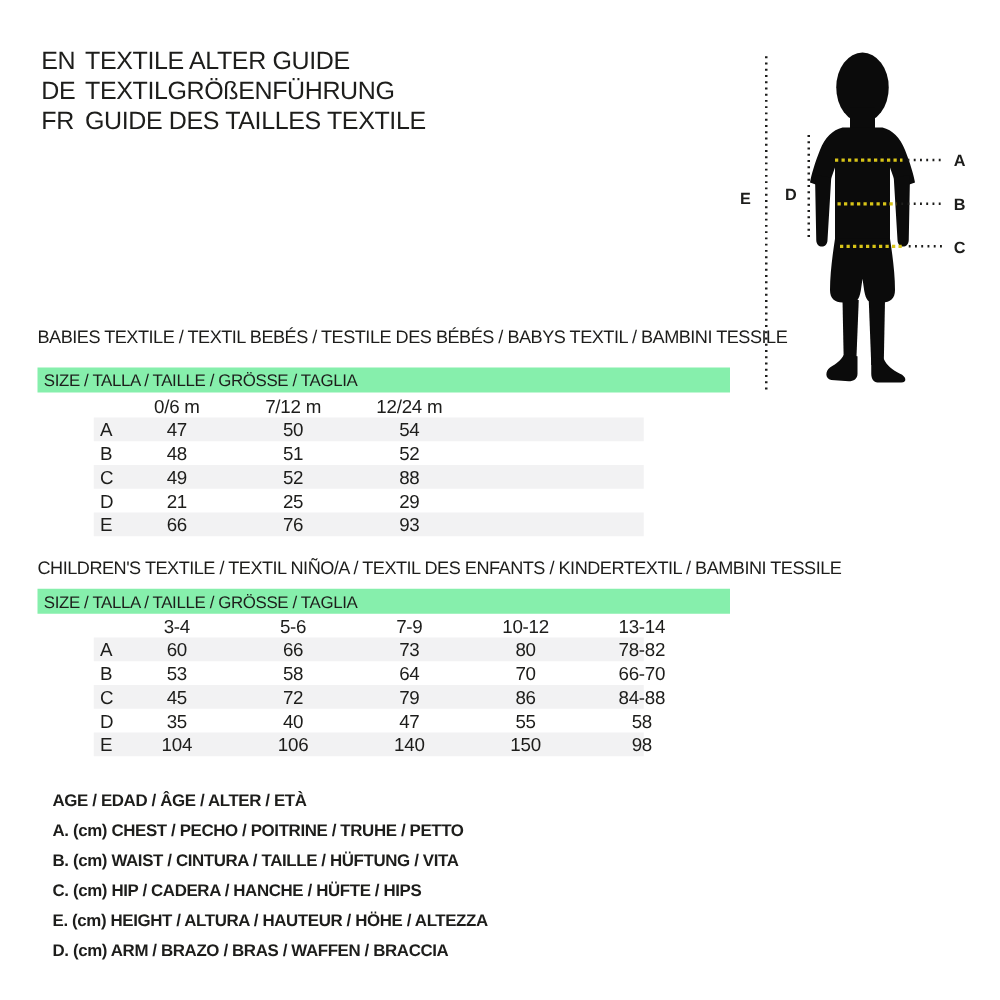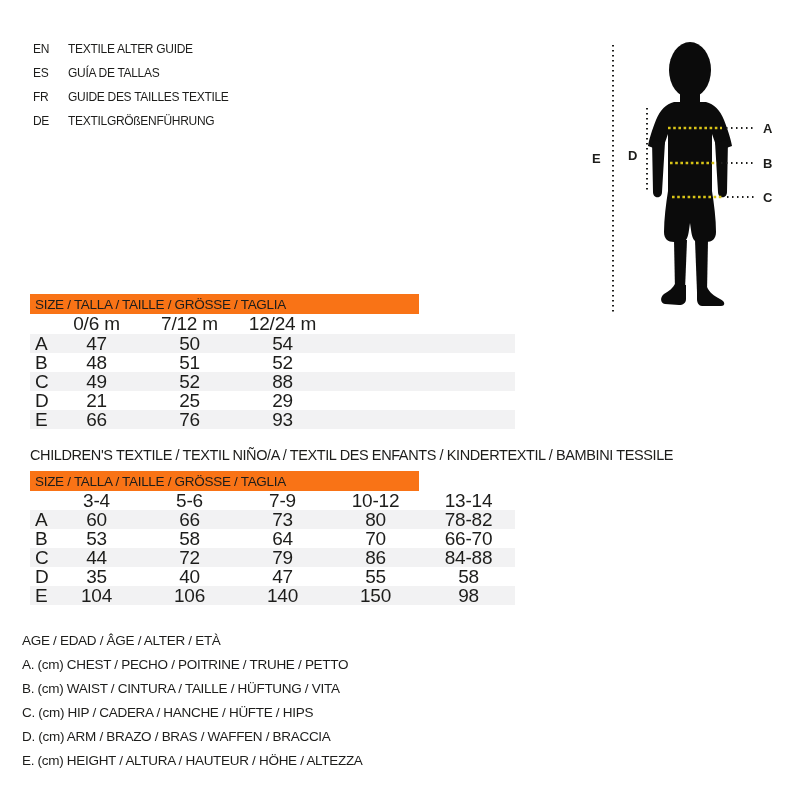--- a/index.html
+++ b/index.html
@@ -4,75 +4,71 @@
 <style>
   * { margin:0; padding:0; box-sizing:border-box; }
   html,body { background:#ffffff; }
   .page {
     position:relative; width:800px; height:800px; background:#ffffff;
     font-family:"Liberation Sans","DejaVu Sans",sans-serif;
     color:#1d1d1b; overflow:hidden;
   }
   
   .lang-block { position:absolute; left:33px; top:37px; }
-  .lang-row { display:flex; line-height:24px; font-size:12px; letter-spacing:-0.3px; }
+  .lang-row { display:flex; line-height:24px; font-size:20px; letter-spacing:-0.3px; }
   .lang-code { width:35px; flex:0 0 35px; }
   
   .section-heading {
     position:absolute; left:30px; font-size:14.5px; letter-spacing:-0.4px;
     white-space:nowrap;
   }
   .heading-babies { top:262px; }
   .heading-children { top:447px; }
   
   .size-bar {
-    position:absolute; left:30px; width:389px; height:20px; background:#f97316;
+    position:absolute; left:30px; width:554px; height:20px; background:#86efac;
     display:flex; align-items:center; padding-left:5px; font-size:13.5px;
     letter-spacing:-0.3px;
   }
   .bar-babies { top:294px; }
   .bar-children { top:471px; }
   
   .tbl { position:absolute; left:30px; width:485px; }
   .tbl-babies { top:314px; }
   .tbl-children { top:491px; }
-  .tbl-row { display:flex; height:19px; align-items:center; font-size:19px; letter-spacing:-0.2px; }
+  .tbl-row { display:flex; height:19px; align-items:flex-end; font-size:15px; letter-spacing:-0.2px;margin-left:45px; }
   .tbl-row.hdr-babies { height:20px; }
   .tbl-row.stripe { background:#f2f2f3; }
   .cell-label { width:20px; flex:0 0 20px; padding-left:5px; text-align:left; }
   .cell { width:93px; flex:0 0 93px; text-align:center; }
   
-  .legend { position:absolute; left:22px; top:629px; }
+  .legend { position:absolute; left:42px; top:629px;font-weight:bold; }
   .legend-line { line-height:24px; font-size:13.5px; letter-spacing:-0.3px; white-space:nowrap; }
   
   .figure-svg { position:absolute; left:580px; top:28px; }
   .measure-label { font-size:13px; font-weight:bold; fill:#1d1d1b;
     font-family:"Liberation Sans","DejaVu Sans",sans-serif; }
 </style>
 </head>
 <body>
 
 <div class="page">
 
   <div class="lang-block">
     <div class="lang-row">
       <span class="lang-code">EN</span>
       <span>TEXTILE ALTER GUIDE</span>
     </div>
     <div class="lang-row">
-      <span class="lang-code">ES</span>
-      <span>GUÍA DE TALLAS</span>
+      <span class="lang-code">DE</span>
+      <span>TEXTILGRÖßENFÜHRUNG</span>
     </div>
     <div class="lang-row">
       <span class="lang-code">FR</span>
       <span>GUIDE DES TAILLES TEXTILE</span>
-    </div>
-    <div class="lang-row">
-      <span class="lang-code">DE</span>
-      <span>TEXTILGRÖßENFÜHRUNG</span>
     </div>
   </div>
 
   <svg class="figure-svg" width="212" height="292" viewBox="0 0 212 292">
 
     <line x1="33" y1="17" x2="33" y2="287" stroke="#1d1d1b" stroke-width="2" stroke-dasharray="1.5 3.5"></line>
 
     <line x1="67" y1="80" x2="67" y2="165" stroke="#1d1d1b" stroke-width="2" stroke-dasharray="1.5 3.5"></line>
 
     <g fill="#0b0b0b">
@@ -97,20 +93,21 @@
     <line x1="92" y1="169" x2="143" y2="169" stroke="#d8c418" stroke-width="2.6" stroke-dasharray="2.6 2.6"></line>
     <line x1="147" y1="169" x2="175" y2="169" stroke="#1d1d1b" stroke-width="2" stroke-dasharray="1.5 3.5"></line>
 
     <text class="measure-label" x="183" y="105">A</text>
     <text class="measure-label" x="183" y="140">B</text>
     <text class="measure-label" x="183" y="174">C</text>
     <text class="measure-label" x="48" y="132">D</text>
     <text class="measure-label" x="12" y="135">E</text>
   </svg>
 
+  <div class="section-heading heading-babies">BABIES TEXTILE / TEXTIL BEBÉS / TESTILE DES BÉBÉS / BABYS TEXTIL / BAMBINI TESSILE</div>
   <div class="size-bar bar-babies">SIZE / TALLA / TAILLE / GRÖSSE / TAGLIA</div>
 
   <div class="tbl tbl-babies">
     <div class="tbl-row hdr-babies">
       <span class="cell-label"></span>
       <span class="cell">0/6 m</span>
       <span class="cell">7/12 m</span>
       <span class="cell">12/24 m</span>
     </div>
     <div class="tbl-row stripe">
@@ -168,21 +165,21 @@
     <div class="tbl-row">
       <span class="cell-label">B</span>
       <span class="cell">53</span>
       <span class="cell">58</span>
       <span class="cell">64</span>
       <span class="cell">70</span>
       <span class="cell">66-70</span>
     </div>
     <div class="tbl-row stripe">
       <span class="cell-label">C</span>
-      <span class="cell">44</span>
+      <span class="cell">45</span>
       <span class="cell">72</span>
       <span class="cell">79</span>
       <span class="cell">86</span>
       <span class="cell">84-88</span>
     </div>
     <div class="tbl-row">
       <span class="cell-label">D</span>
       <span class="cell">35</span>
       <span class="cell">40</span>
       <span class="cell">47</span>
@@ -197,17 +194,17 @@
       <span class="cell">150</span>
       <span class="cell">98</span>
     </div>
   </div>
 
   <div class="legend">
     <div class="legend-line">AGE / EDAD / ÂGE / ALTER / ETÀ</div>
     <div class="legend-line">A. (cm) CHEST / PECHO / POITRINE / TRUHE / PETTO</div>
     <div class="legend-line">B. (cm) WAIST / CINTURA / TAILLE / HÜFTUNG / VITA</div>
     <div class="legend-line">C. (cm) HIP / CADERA / HANCHE / HÜFTE / HIPS</div>
+    <div class="legend-line">E. (cm) HEIGHT / ALTURA / HAUTEUR / HÖHE / ALTEZZA</div>
     <div class="legend-line">D. (cm) ARM / BRAZO / BRAS / WAFFEN / BRACCIA</div>
-    <div class="legend-line">E. (cm) HEIGHT / ALTURA / HAUTEUR / HÖHE / ALTEZZA</div>
   </div>
 
 </div>
 
 </body></html>

